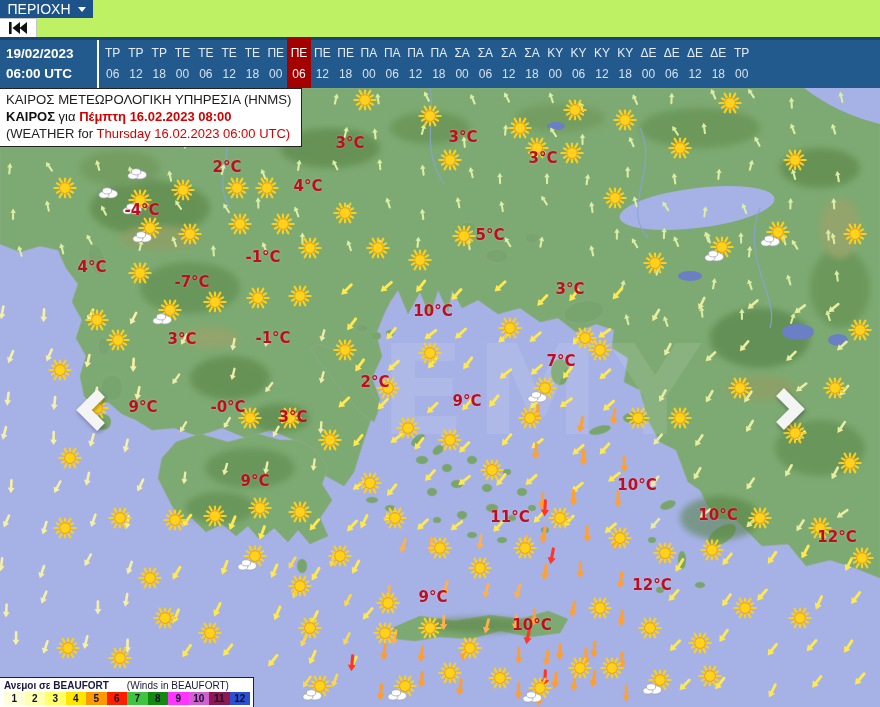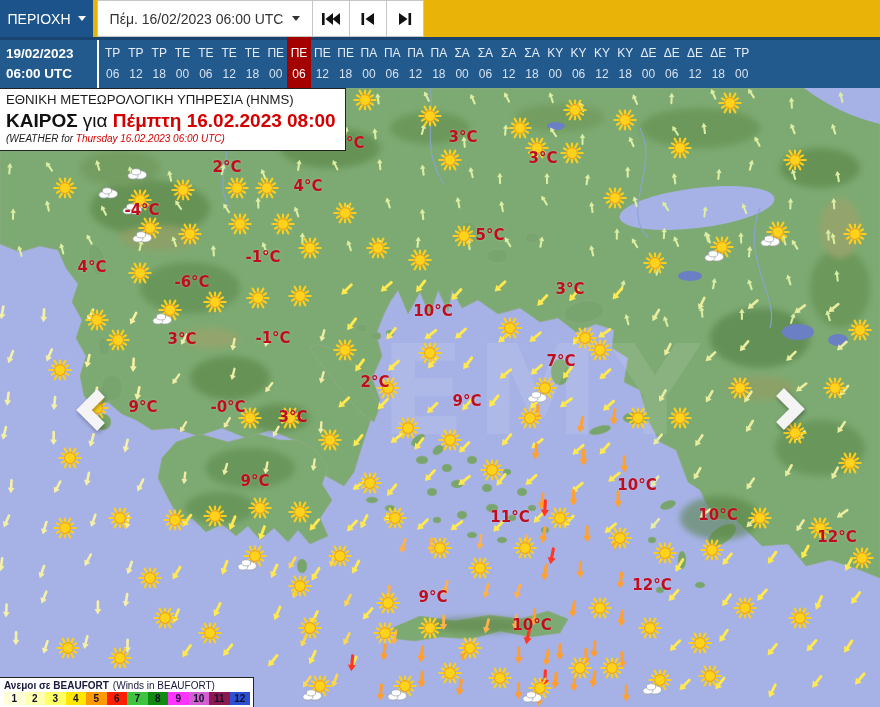--- a/index.html
+++ b/index.html
@@ -1,21 +1,21 @@
 <!DOCTYPE html>
 <html><head>
 <meta charset="utf-8">
 <style>
   html,body{margin:0;padding:0;background:#fff;}
   .app{position:relative;width:880px;height:707px;overflow:hidden;
        font-family:"Liberation Sans",sans-serif;background:#fff;}
 
   
-  .toolbar{position:absolute;top:0;left:0;width:880px;height:37px;background:#eab308;
-           display:flex;align-items:stretch;}
+  .toolbar{position:absolute;top:0;left:0;width:880px;height:37px;background:#bef264;
+           display:flex;align-items:stretch;flex-direction:column;}
   .btn-region{width:93px;border:none;background:#1b538a;color:#fff;font-size:14px;
               font-family:inherit;display:flex;align-items:center;justify-content:center;
               gap:7px;cursor:pointer;}
   .caret{width:0;height:0;border-left:4px solid transparent;border-right:4px solid transparent;
          border-top:5px solid currentColor;display:inline-block;}
   .btn-date{margin-left:4px;width:216px;background:#fff;border:1px solid #c6c6c6;color:#333;
             font-size:14px;font-family:inherit;display:flex;align-items:center;
             justify-content:center;gap:9px;cursor:pointer;}
   .nav-btn{width:38px;margin-left:-1px;background:#fff;border:1px solid #c6c6c6;
            display:flex;align-items:center;justify-content:center;cursor:pointer;}
@@ -40,49 +40,45 @@
   .watermark{position:absolute;left:380px;top:230px;font-family:"DejaVu Sans",sans-serif;
              font-size:125px;font-weight:bold;color:rgba(255,255,255,0.10);
              letter-spacing:10px;pointer-events:none;}
   .temp-label{position:absolute;transform:translate(-50%,-50%);
               font-family:"DejaVu Sans",sans-serif;font-weight:bold;font-size:15px;
               color:#c00d1d;white-space:nowrap;text-shadow:0 0 2px rgba(255,255,255,0.35);}
 
   .map-header{position:absolute;left:0;top:0;background:#fff;border:1px solid #222;
               border-left:none;padding:3px 9px 4px 6px;line-height:1.28;}
   .mh1{font-size:13.2px;color:#1c1c1c;}
-  .mh2{font-size:19px;color:#111;}
+  .mh2{font-size:13px;color:#111;}
   .mh2 .b{font-weight:bold;}
   .mh2 .red{color:#d40000;font-weight:bold;}
-  .mh3{font-size:10px;color:#222;font-style:italic;}
+  .mh3{font-size:13px;color:#222;}
   .mh3 .red{color:#d40000;}
 
   .chevron{position:absolute;cursor:pointer;filter:drop-shadow(1px 2px 2px rgba(0,0,0,0.35));}
 
   .legend{position:absolute;left:0;bottom:0;width:246px;background:#fff;border:1px solid #222;
           border-left:none;border-bottom:none;padding:2px 3px 2px 4px;}
   .lg-title{font-size:10px;color:#18183a;white-space:nowrap;}
   .lg-title .b{font-weight:bold;}
-  .lg-title .en{margin-left:4px;text-align:center;}
+  .lg-title .en{margin-left:18px;text-align:center;}
   .lg-scale{display:flex;margin-top:1px;}
   .lg-cell{flex:1;height:13px;font-size:10px;font-weight:bold;text-align:center;
            line-height:13px;color:#101028;}
 </style>
 </head>
 <body>
 
 <div class="app">
 
   <div class="toolbar">
     <button class="btn-region">
       <span>ΠΕΡΙΟΧΗ</span>
-      <span class="caret"></span>
-    </button>
-    <button class="btn-date">
-      <span>Πέμ. 16/02/2023 06:00 UTC</span>
       <span class="caret"></span>
     </button>
     <button class="nav-btn">
       <svg width="24" height="16" viewBox="0 0 24 16">
         <rect x="3" y="2" width="2.6" height="12" fill="#111"></rect>
         <path d="M14,2 L6.5,8 L14,14 Z" fill="#111"></path>
         <path d="M21,2 L13.5,8 L21,14 Z" fill="#111"></path>
       </svg>
     </button>
     <button class="nav-btn">
@@ -1881,21 +1877,21 @@
     <div id="temps">
         <div class="temp-label" style="left: 350px; top: 55px;">3°C</div>
         <div class="temp-label" style="left: 463px; top: 49px;">3°C</div>
         <div class="temp-label" style="left: 543px; top: 70px;">3°C</div>
         <div class="temp-label" style="left: 227px; top: 79px;">2°C</div>
         <div class="temp-label" style="left: 308px; top: 98px;">4°C</div>
         <div class="temp-label" style="left: 142px; top: 122px;">-4°C</div>
         <div class="temp-label" style="left: 490px; top: 147px;">5°C</div>
         <div class="temp-label" style="left: 92px; top: 179px;">4°C</div>
         <div class="temp-label" style="left: 263px; top: 169px;">-1°C</div>
-        <div class="temp-label" style="left: 192px; top: 194px;">-6°C</div>
+        <div class="temp-label" style="left: 192px; top: 194px;">-7°C</div>
         <div class="temp-label" style="left: 570px; top: 201px;">3°C</div>
         <div class="temp-label" style="left: 433px; top: 223px;">10°C</div>
         <div class="temp-label" style="left: 182px; top: 251px;">3°C</div>
         <div class="temp-label" style="left: 273px; top: 250px;">-1°C</div>
         <div class="temp-label" style="left: 561px; top: 273px;">7°C</div>
         <div class="temp-label" style="left: 375px; top: 294px;">2°C</div>
         <div class="temp-label" style="left: 467px; top: 313px;">9°C</div>
         <div class="temp-label" style="left: 143px; top: 319px;">9°C</div>
         <div class="temp-label" style="left: 228px; top: 319px;">-0°C</div>
         <div class="temp-label" style="left: 293px; top: 329px;">3°C</div>
@@ -1903,21 +1899,21 @@
         <div class="temp-label" style="left: 637px; top: 397px;">10°C</div>
         <div class="temp-label" style="left: 718px; top: 427px;">10°C</div>
         <div class="temp-label" style="left: 510px; top: 429px;">11°C</div>
         <div class="temp-label" style="left: 837px; top: 449px;">12°C</div>
         <div class="temp-label" style="left: 652px; top: 497px;">12°C</div>
         <div class="temp-label" style="left: 433px; top: 509px;">9°C</div>
         <div class="temp-label" style="left: 532px; top: 537px;">10°C</div>
       </div>
 
     <div class="map-header">
-      <div class="mh1">ΕΘΝΙΚΗ ΜΕΤΕΩΡΟΛΟΓΙΚΗ ΥΠΗΡΕΣΙΑ (HNMS)</div>
+      <div class="mh1">ΚΑΙΡΟΣ ΜΕΤΕΩΡΟΛΟΓΙΚΗ ΥΠΗΡΕΣΙΑ (HNMS)</div>
       <div class="mh2">
         <span class="b">ΚΑΙΡΟΣ</span><span> για </span><span class="red">Πέμπτη 16.02.2023 08:00</span>
       </div>
       <div class="mh3">
         <span>(WEATHER for </span><span class="red">Thursday 16.02.2023 06:00 UTC)</span>
       </div>
     </div>
 
     <div class="chevron" style="left:75px;top:300px;">
       <svg width="34" height="44" viewBox="0 0 34 44">

